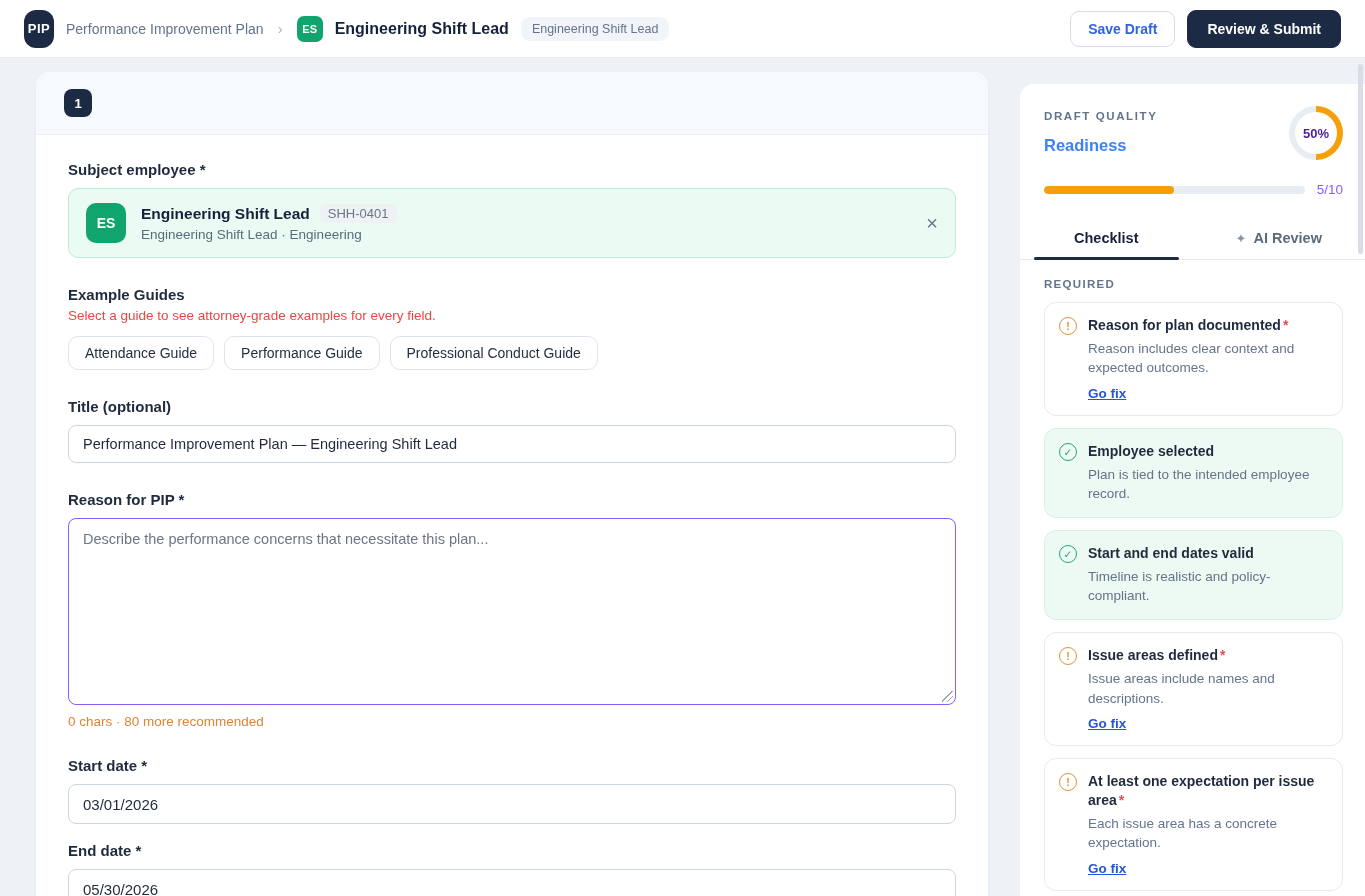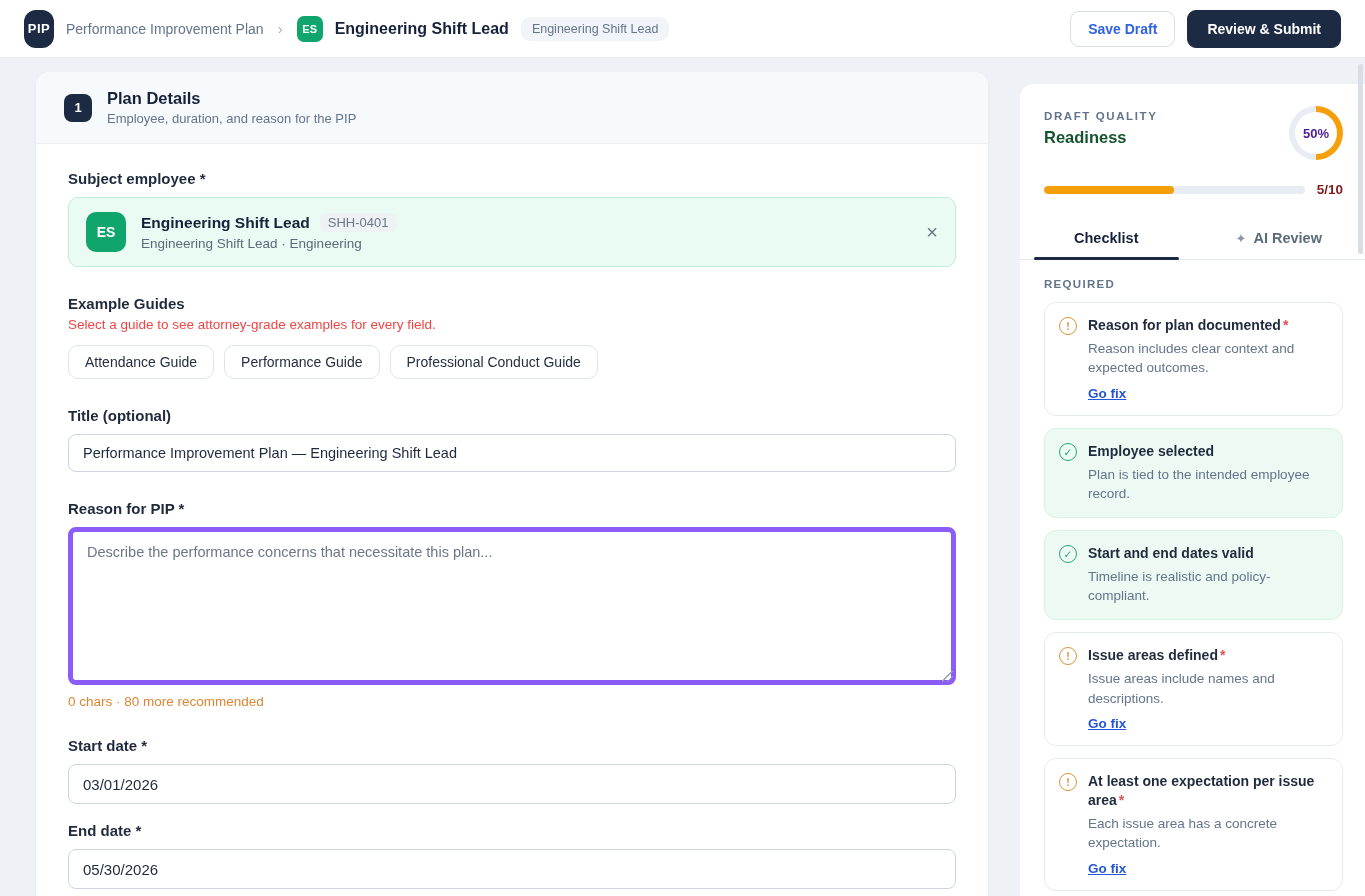--- a/index.html
+++ b/index.html
@@ -64,21 +64,21 @@
   .section-sub { font-size:13.5px; color:#ef4444; margin:5px 0 13px; }
   .guide-row { display:flex; gap:10px; }
   .guide-btn { background:#fff; border:1px solid #dde4ec; border-radius:10px;
     color:#243041; font-size:14px; font-weight:500; padding:8px 16px; cursor:pointer;
     font-family:inherit; }
 
   .text-input { width:100%; height:38px; border:1px solid #ccd5e0; border-radius:8px;
     padding:0 14px; font-size:14.5px; color:#1f2a3d; font-family:inherit;
     background:#fff; outline:none; }
   .ta-wrap { position:relative; }
-  .textarea { width:100%; height:158px; border:5px solid #8b5cf6; border-radius:8px;
+  .textarea { width:100%; height:187px; border:1px solid #8b5cf6; border-radius:8px;
     padding:12px 14px; font-size:14.5px; color:#be185d; font-family:inherit;
     background:#fff; outline:none; resize:none; display:block; }
   .textarea::placeholder { color:#6b7687; opacity:1; }
   .grip { position:absolute; right:3px; bottom:3px; width:11px; height:11px;
     background:
       linear-gradient(135deg, transparent 0 45%, #9aa6b5 45% 52%, transparent 52% 70%, #9aa6b5 70% 77%, transparent 77%);
     pointer-events:none; }
   .char-counter { margin-top:9px; font-size:13.5px; color:#dd8433; }
 
   .date-row { display:flex; gap:18px; margin-top:28px;flex-direction:column; }
@@ -93,30 +93,30 @@
     font-family:inherit; }
   .preset-btn.active { background:#2f63e0; border-color:#2f63e0; color:#fff; }
 
   
   .sidebar { position:absolute; left:1020px; top:84px; width:345px; height:812px;
     background:#fff; border-radius:14px 0 0 0; padding:26px 22px 0 24px;
     overflow:hidden; }
   .quality-row { display:flex; align-items:flex-start; justify-content:space-between; }
   .quality-label { font-size:11.5px; font-weight:700; letter-spacing:1.6px;
     color:#64748b; }
-  .quality-title { font-size:16.5px; font-weight:700; color:#14532d; margin-top:6px; }
+  .quality-title { font-size:16.5px; font-weight:700; color:#3b82f6; margin-top:14px; }
   .ring { width:54px; height:54px; border-radius:50%; position:relative; flex:none;
     display:flex; align-items:center; justify-content:center; margin-top:-4px; }
   .ring-inner { width:42px; height:42px; border-radius:50%; background:#fff;
     display:flex; align-items:center; justify-content:center;
     font-size:13px; font-weight:700; color:#4c1d95; }
   .bar-row { display:flex; align-items:center; gap:12px; margin-top:22px; }
   .bar-track { flex:1; height:8px; border-radius:6px; background:#e8edf3; overflow:hidden; }
   .bar-fill { height:100%; border-radius:6px; background:#f5a00b; }
-  .bar-score { font-size:13.5px; color:#7f1d1d;font-weight:bold; }
+  .bar-score { font-size:13.5px; color:#8b5cf6; }
 
   .tabs { display:flex; margin:22px -22px 0 -24px; border-bottom:1px solid #e5eaf1; }
   .tab { flex:1; text-align:center; padding:11px 0 13px; font-size:14.5px;
     color:#5b6b7c; font-weight:600; position:relative; cursor:pointer;
     background:none; border:none; font-family:inherit;
     display:flex; align-items:center; justify-content:center; gap:7px; }
   .tab.active { color:#16213a; font-weight:700; }
   .tab.active::after { content:""; position:absolute; left:14px; right:14px;
     bottom:-1px; height:3px; background:#1d2a44; border-radius:2px; }
   .sparkle { color:#8a95a5; font-size:13px; }
@@ -154,24 +154,20 @@
   <span class="entity-pill">Engineering Shift Lead</span>
   <div class="topbar-actions">
     <button class="btn-secondary">Save Draft</button>
     <button class="btn-primary">Review &amp; Submit</button>
   </div>
 </header>
 
 <main class="main-card">
   <div class="step-head">
     <div class="step-num">1</div>
-    <div>
-      <div class="step-title">Plan Details</div>
-      <div class="step-sub">Employee, duration, and reason for the PIP</div>
-    </div>
   </div>
 
   <div class="form-body">
 
     <label class="field-label">Subject employee *</label>
     <div class="employee-card">
       <div class="avatar">ES</div>
       <div>
         <div class="emp-name-row">
           <span class="emp-name">Engineering Shift Lead</span>

